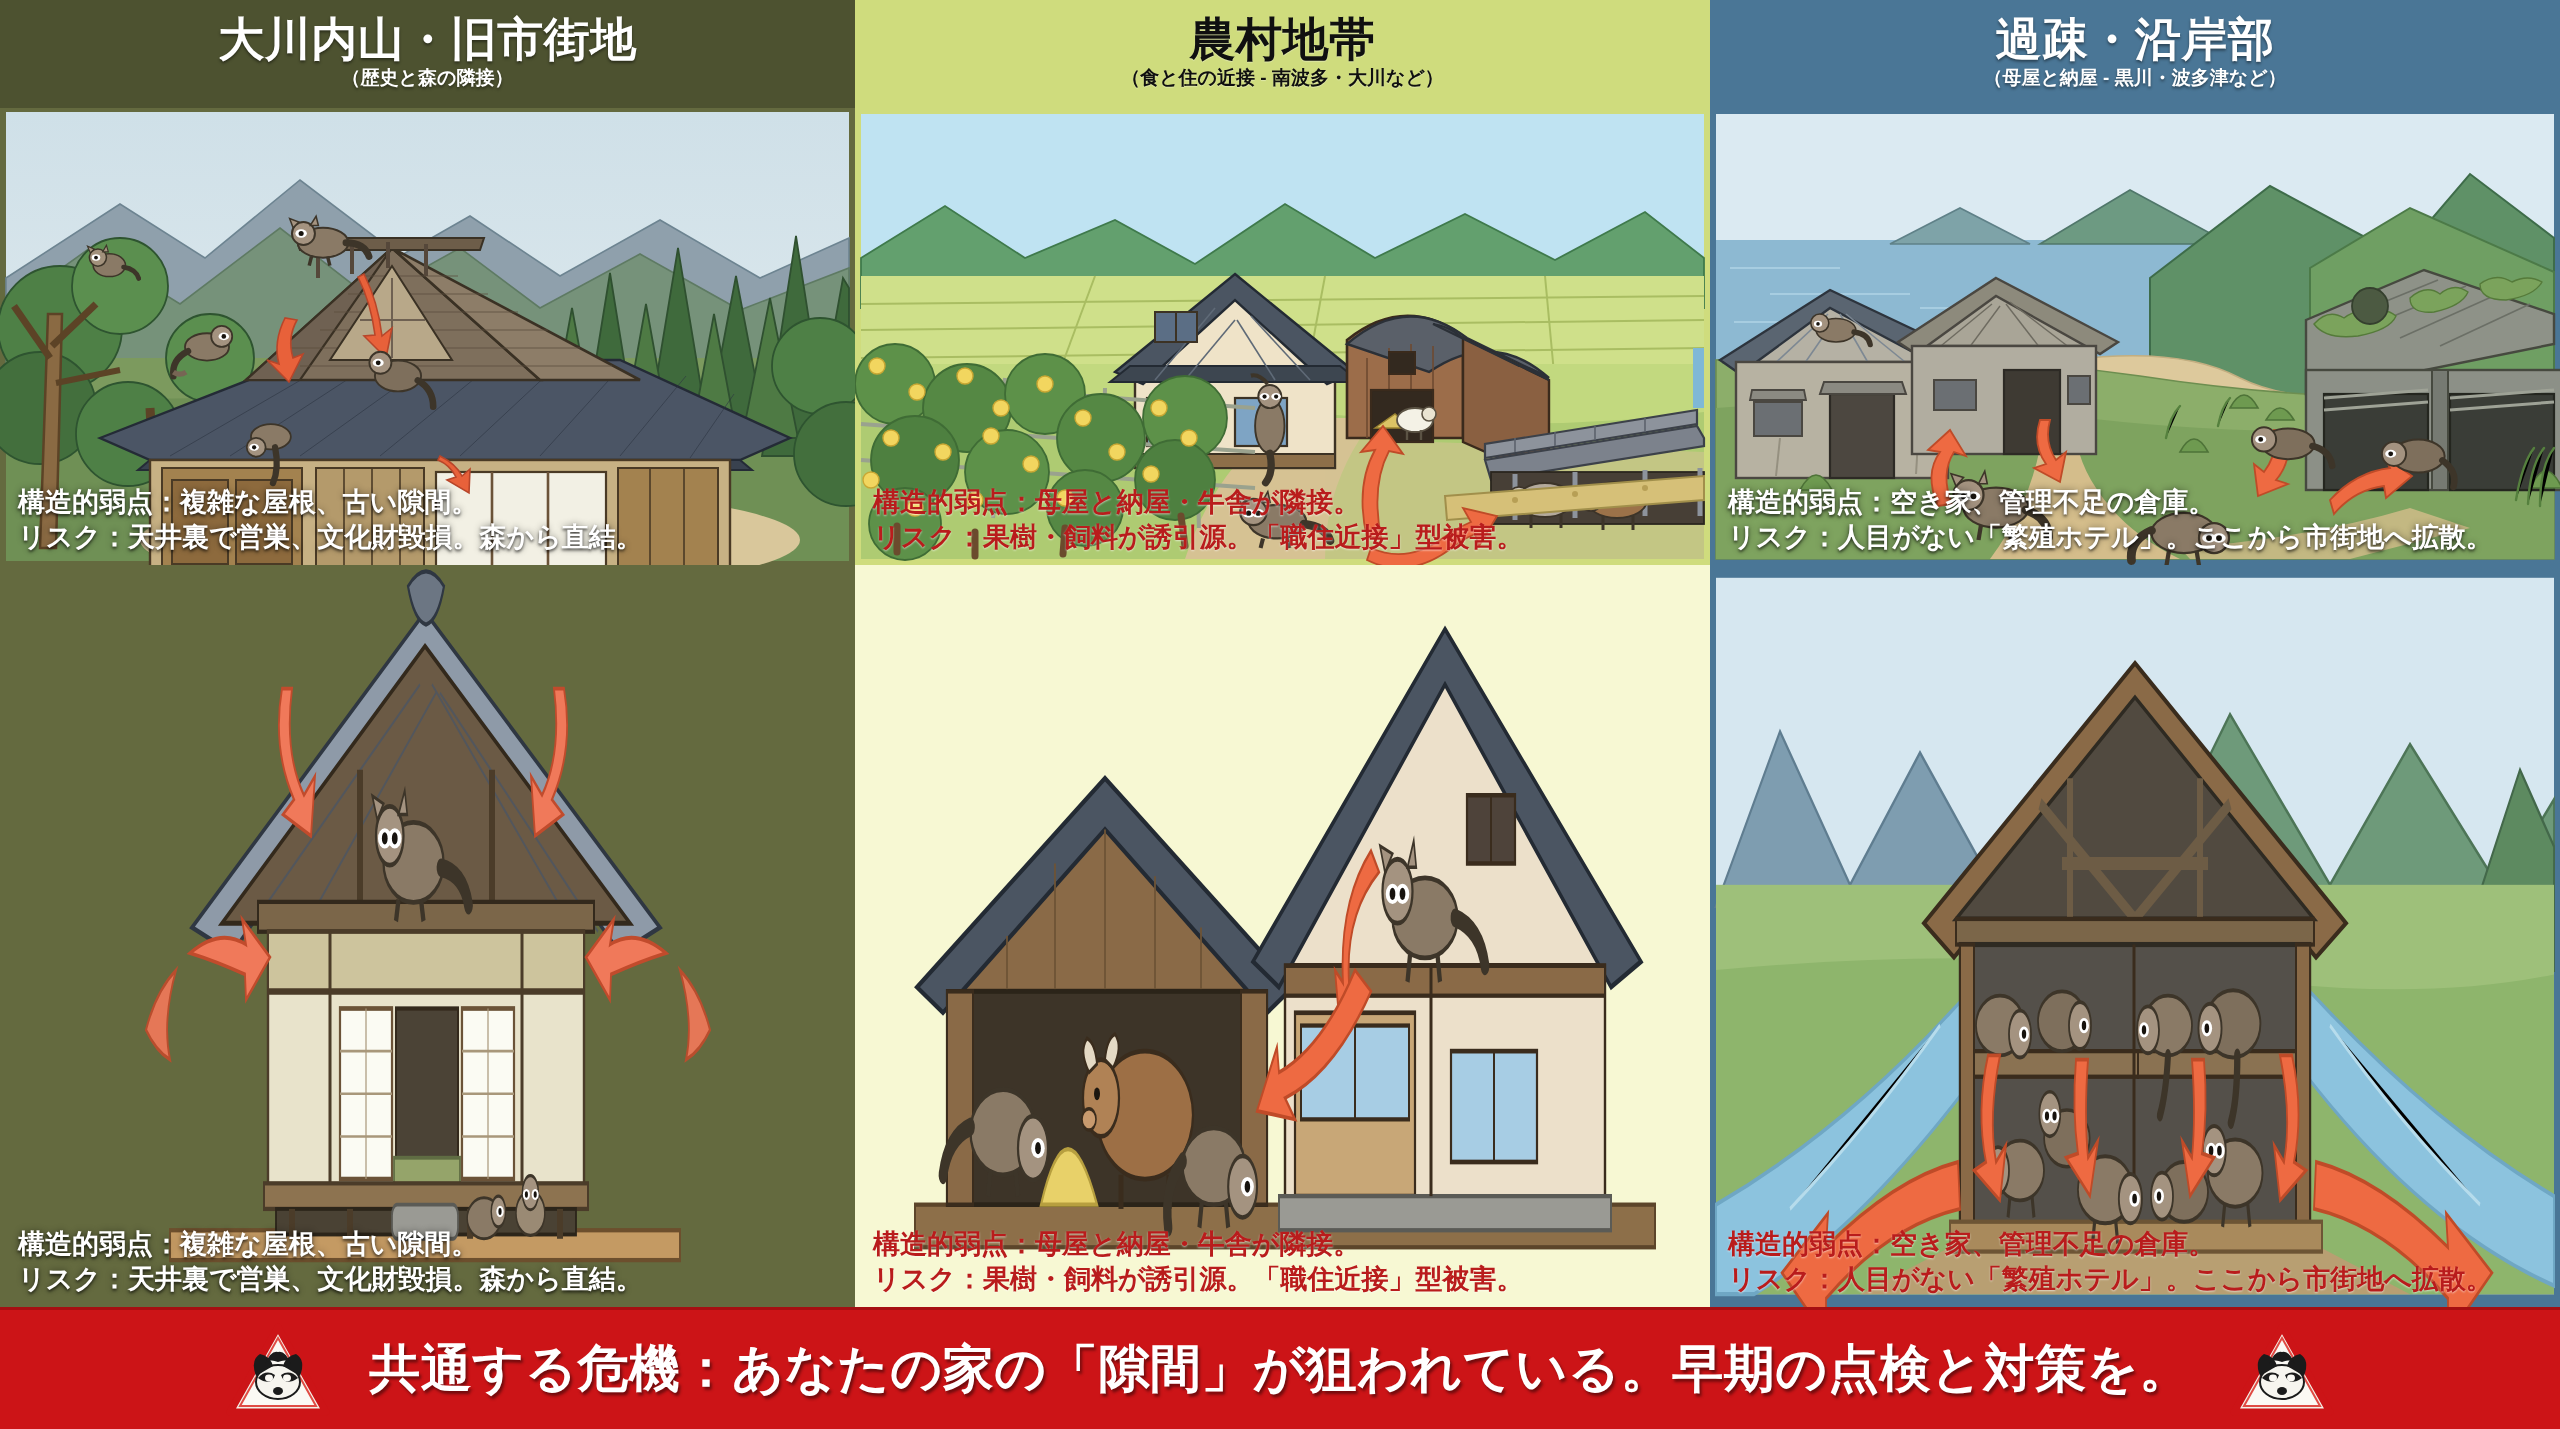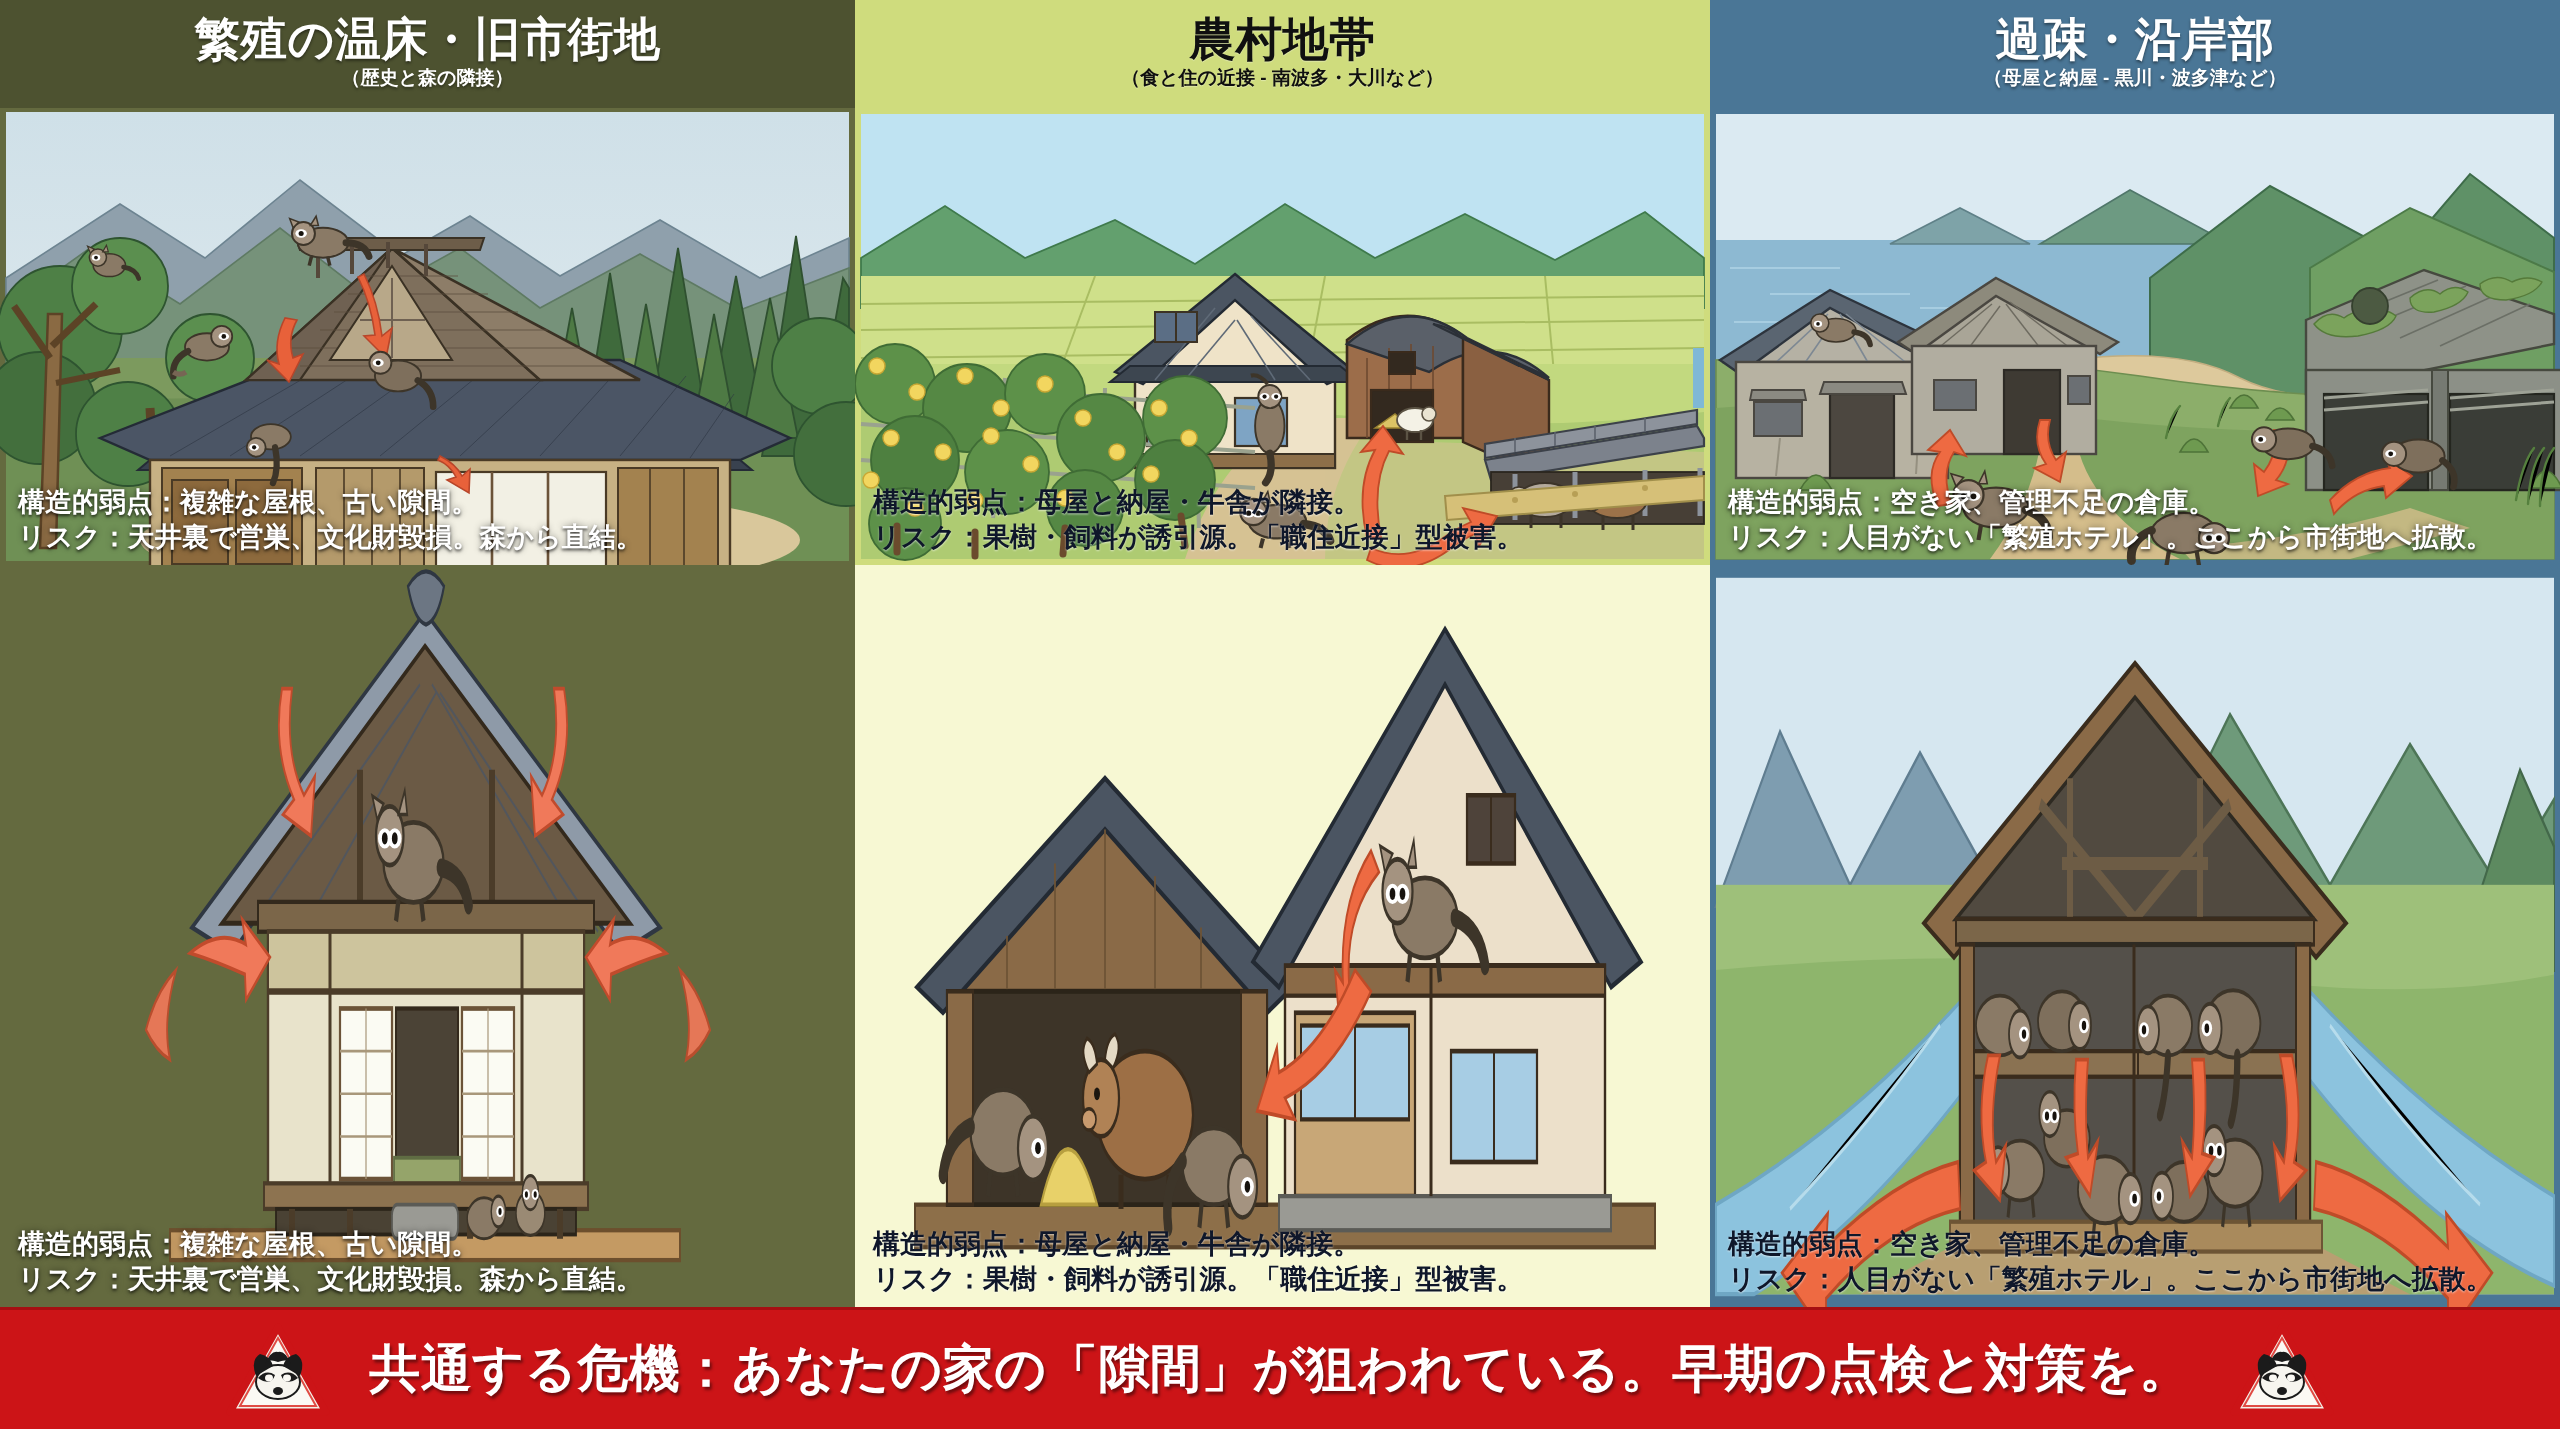--- a/index.html
+++ b/index.html
@@ -69,21 +69,21 @@
 
   .caption {
     position: absolute; left: 0; right: 14px; bottom: 0;
     padding: 6px 6px 10px 18px;
     font-size: 27px; font-weight: 800; line-height: 1.30;
     white-space: nowrap;
     z-index: 6;
   }
   .caption .ln { display: block; }
   .cap-light { color: #ffffff; text-shadow: 0 2px 3px rgba(0,0,0,.62), 0 0 7px rgba(0,0,0,.45); }
-  .cap-dark  { color: #0f172a; text-shadow: 0 1px 2px rgba(255,255,255,.6); }
+  .cap-dark  { color: #b91c1c; text-shadow: 0 1px 2px rgba(255,255,255,.6); }
 
   
   .banner {
     flex: 0 0 122px;
     background: #cc1417;
     display: flex; align-items: center; justify-content: center;
     gap: 39px;
     border-top: 3px solid #a60f12;
     position: relative;
   }
@@ -97,21 +97,21 @@
 </head>
 <body>
 
 <div id="poster">
 
 
   <div class="columns">
 
     <div class="col" style="background:#646a3f;">
       <div class="col-head head-light" style="background:#4d5230;">
-        <div class="h1">繁殖の温床・旧市街地</div>
+        <div class="h1">大川内山・旧市街地</div>
         <div class="h2">（歴史と森の隣接）</div>
       </div>
 
       <div class="panel top">
         <div class="scene">
           <svg viewBox="0 0 855 457" preserveAspectRatio="none">
             <defs>
               <linearGradient id="c1sky" x1="0" y1="0" x2="0" y2="1">
                 <stop offset="0" stop-color="#cfe0e8"></stop>
                   <stop offset="1" stop-color="#e3ecef"></stop>

